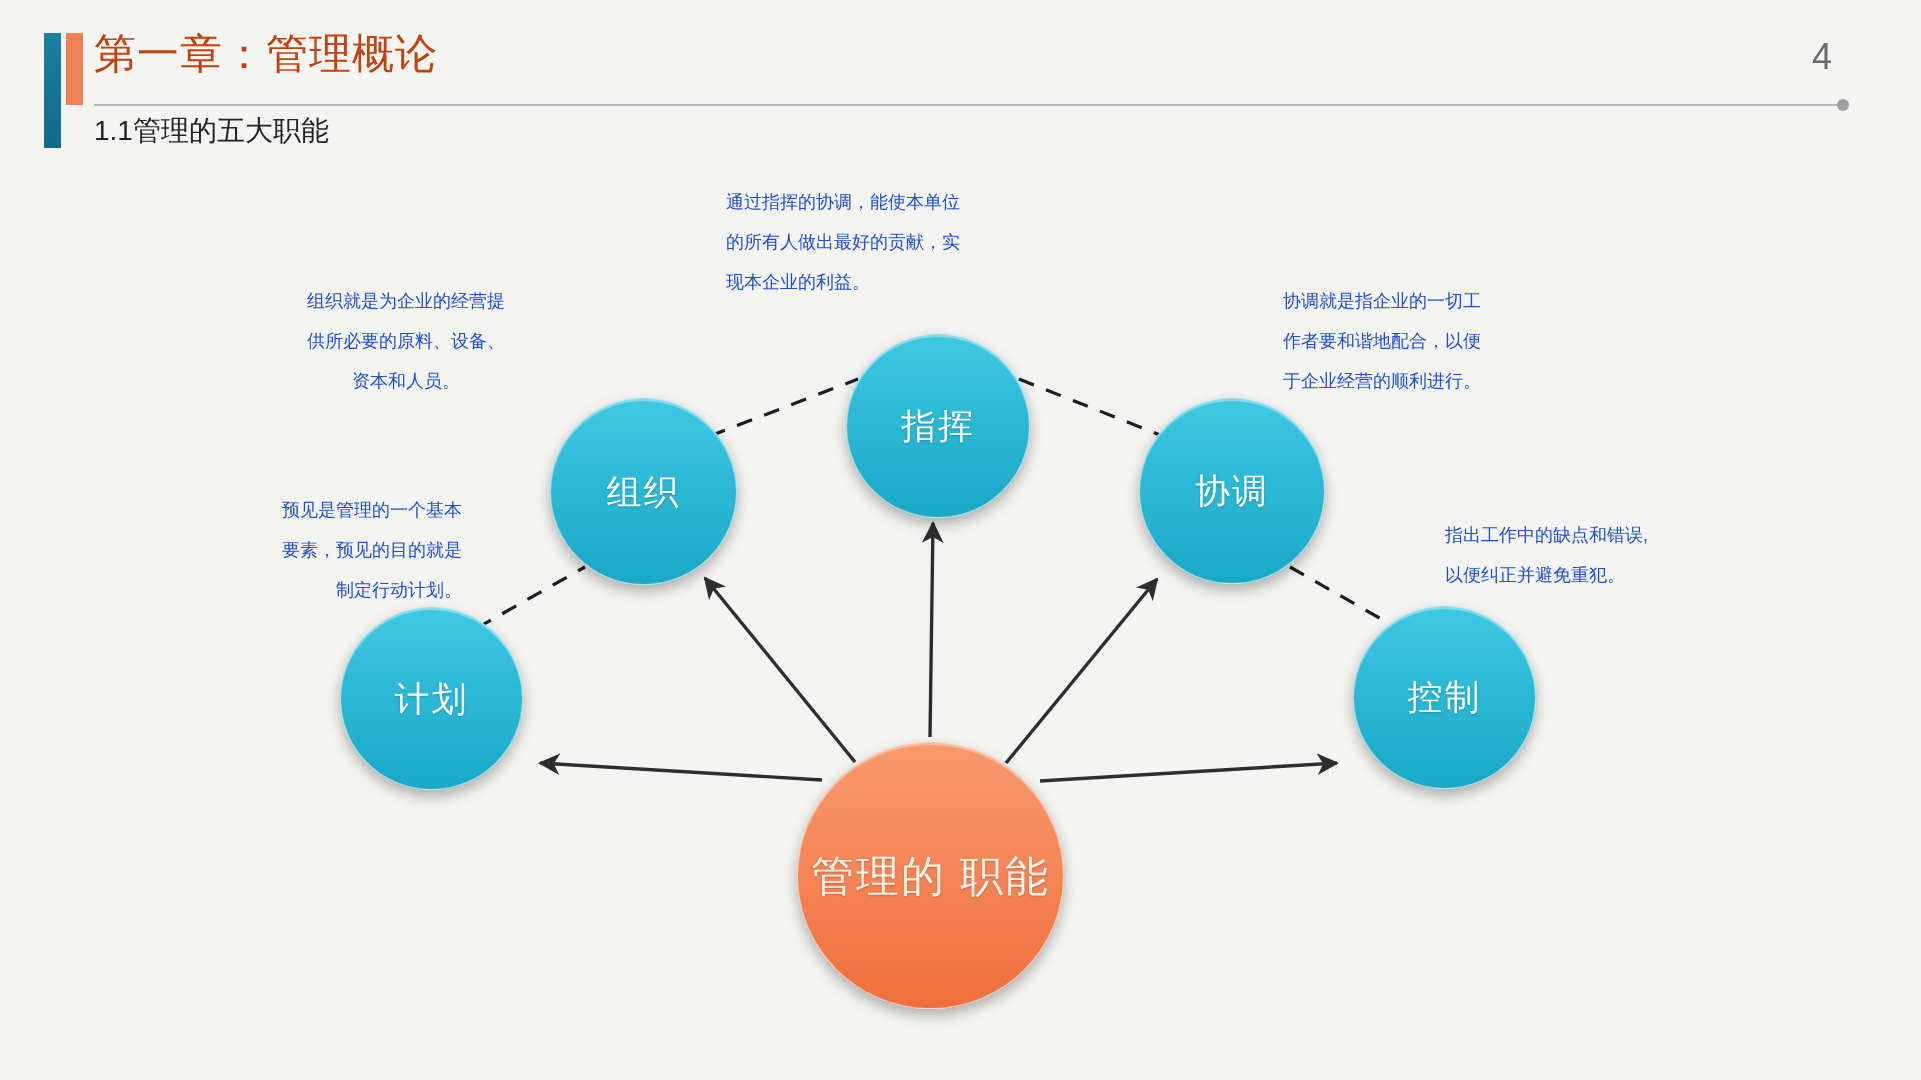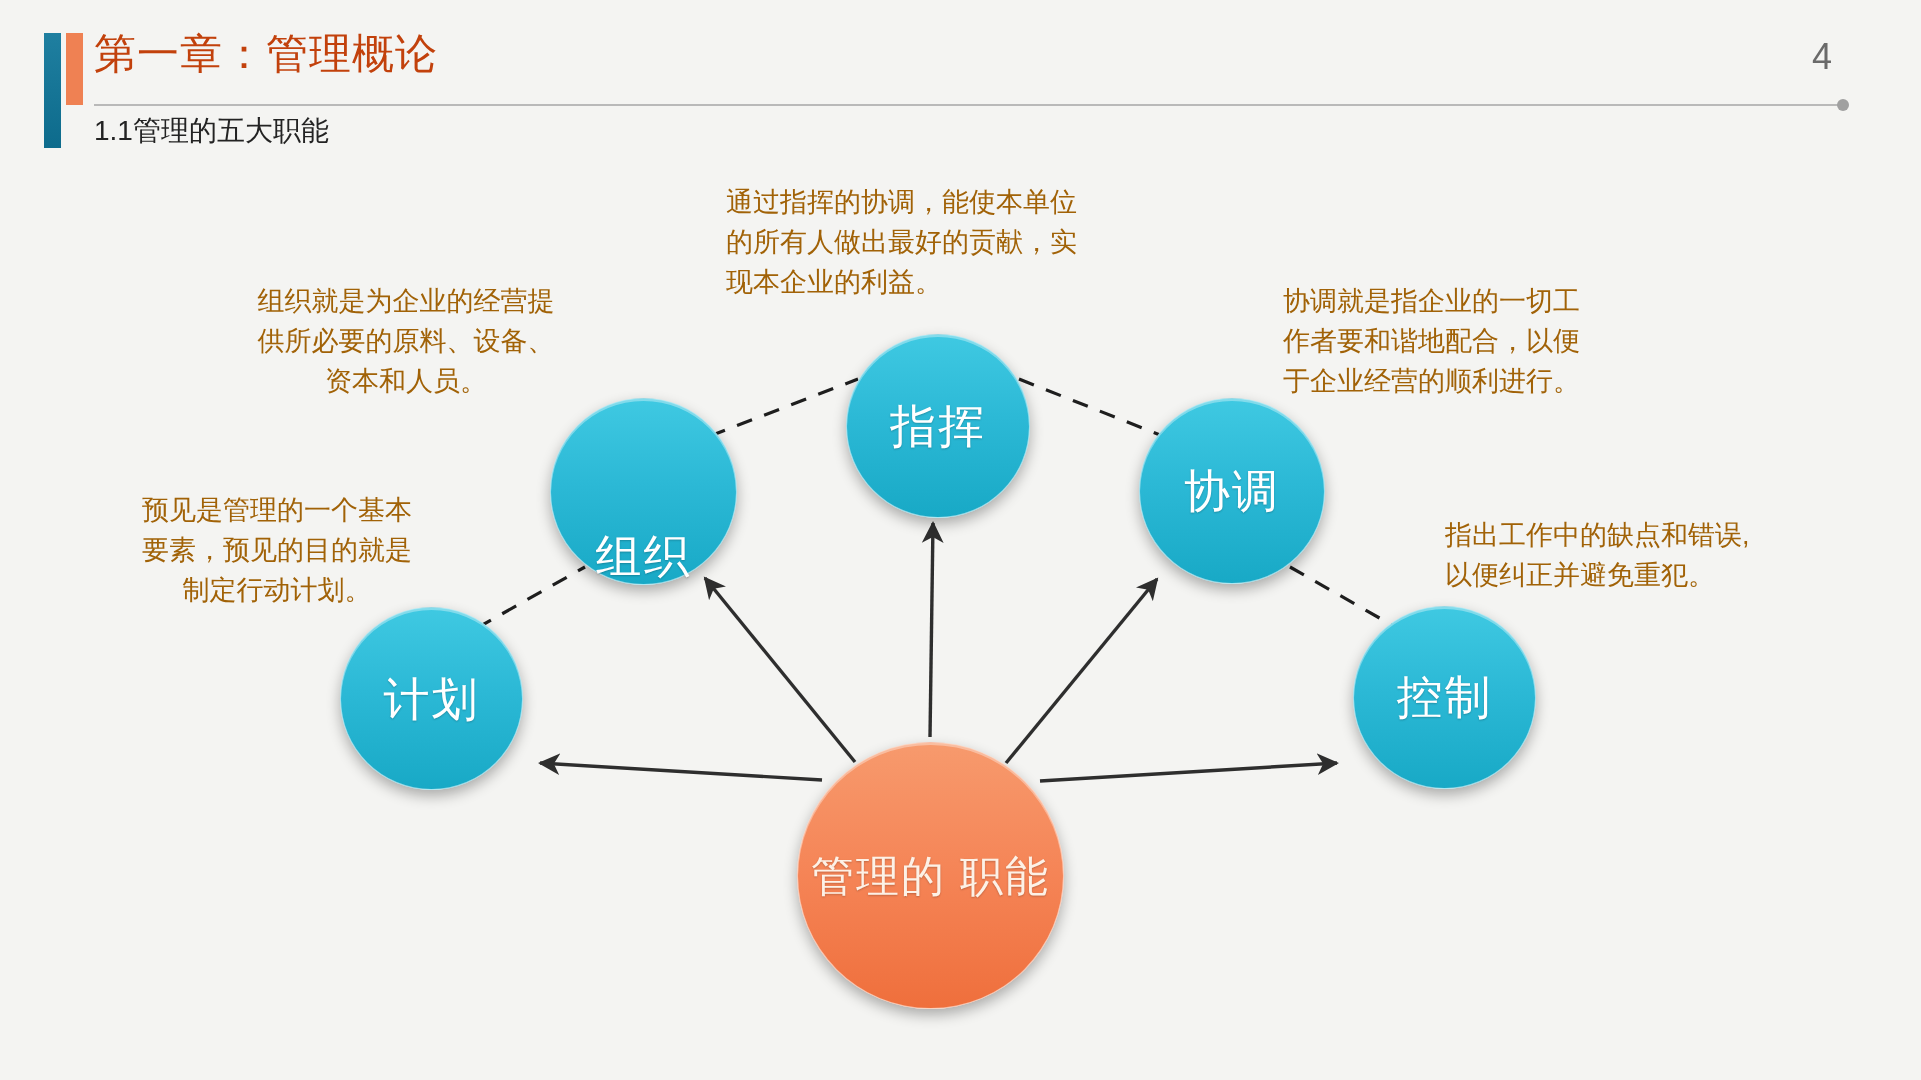--- a/index.html
+++ b/index.html
@@ -75,29 +75,29 @@
     top: 36px;
     width: 44px;
     text-align: center;
     font-size: 36px;
     color: #6a6a6a;
   }
 
   
   .callout {
     position: absolute;
-    font-size: 27px;
+    font-size: 18px;
     line-height: 40px;
-    color: #a16207;
+    color: #1d4ed8;
     white-space: pre-line;
   }
   .callout.c-zhihui   { left: 726px;  top: 182px; width: 450px; text-align: left; }
   .callout.c-zuzhi    { left: 196px;  top: 281px; width: 420px; text-align: center; }
   .callout.c-xietiao  { left: 1283px; top: 281px; width: 420px; text-align: left; }
-  .callout.c-jihua    { left: 92px;   top: 490px; width: 370px; text-align: center; }
+  .callout.c-jihua    { left: 92px;   top: 490px; width: 370px; text-align: right; }
   .callout.c-kongzhi  { left: 1445px; top: 515px; width: 400px; text-align: left; }
 
   
   #diagram {
     position: absolute;
     left: 0; top: 0;
     width: 1921px;
     height: 1080px;
   }
 
@@ -114,34 +114,34 @@
   }
   .node.blue {
     background: linear-gradient(180deg, #3fc9e2 0%, #2cb9d6 45%, #18a9c6 100%);
     border: 1px solid rgba(255,255,255,0.55);
   }
   .node.orange {
     background: linear-gradient(180deg, #f79a6d 0%, #f58456 50%, #ef6f3c 100%);
     border: 1px solid rgba(255,255,255,0.55);
   }
   .node .label {
-    font-size: 46px;
+    font-size: 35px;
     line-height: 56px;
     letter-spacing: 2px;
     text-shadow: 0 1px 2px rgba(0,0,0,0.22);
   }
   .node.orange .label {
     font-size: 43px;
     line-height: 66px;
     color: #fdf1e6;
   }
 
   
   .n-jihua   { left: 340px;  top: 607px; width: 181px; height: 181px; }
-  .n-zuzhi   { left: 550px;  top: 398px; width: 185px; height: 185px; align-items: flex-end; }
+  .n-zuzhi   { left: 550px;  top: 398px; width: 185px; height: 185px; }
   .n-zhihui  { left: 846px;  top: 334px; width: 182px; height: 182px; }
   .n-xietiao { left: 1139px; top: 398px; width: 184px; height: 184px; }
   .n-kongzhi { left: 1353px; top: 606px; width: 181px; height: 181px; font-family: Liberation Serif, serif; }
   .n-center  { left: 797px;  top: 742px; width: 265px; height: 265px; }
 </style>
 </head>
 <body>
 
 <div id="slide">
 

